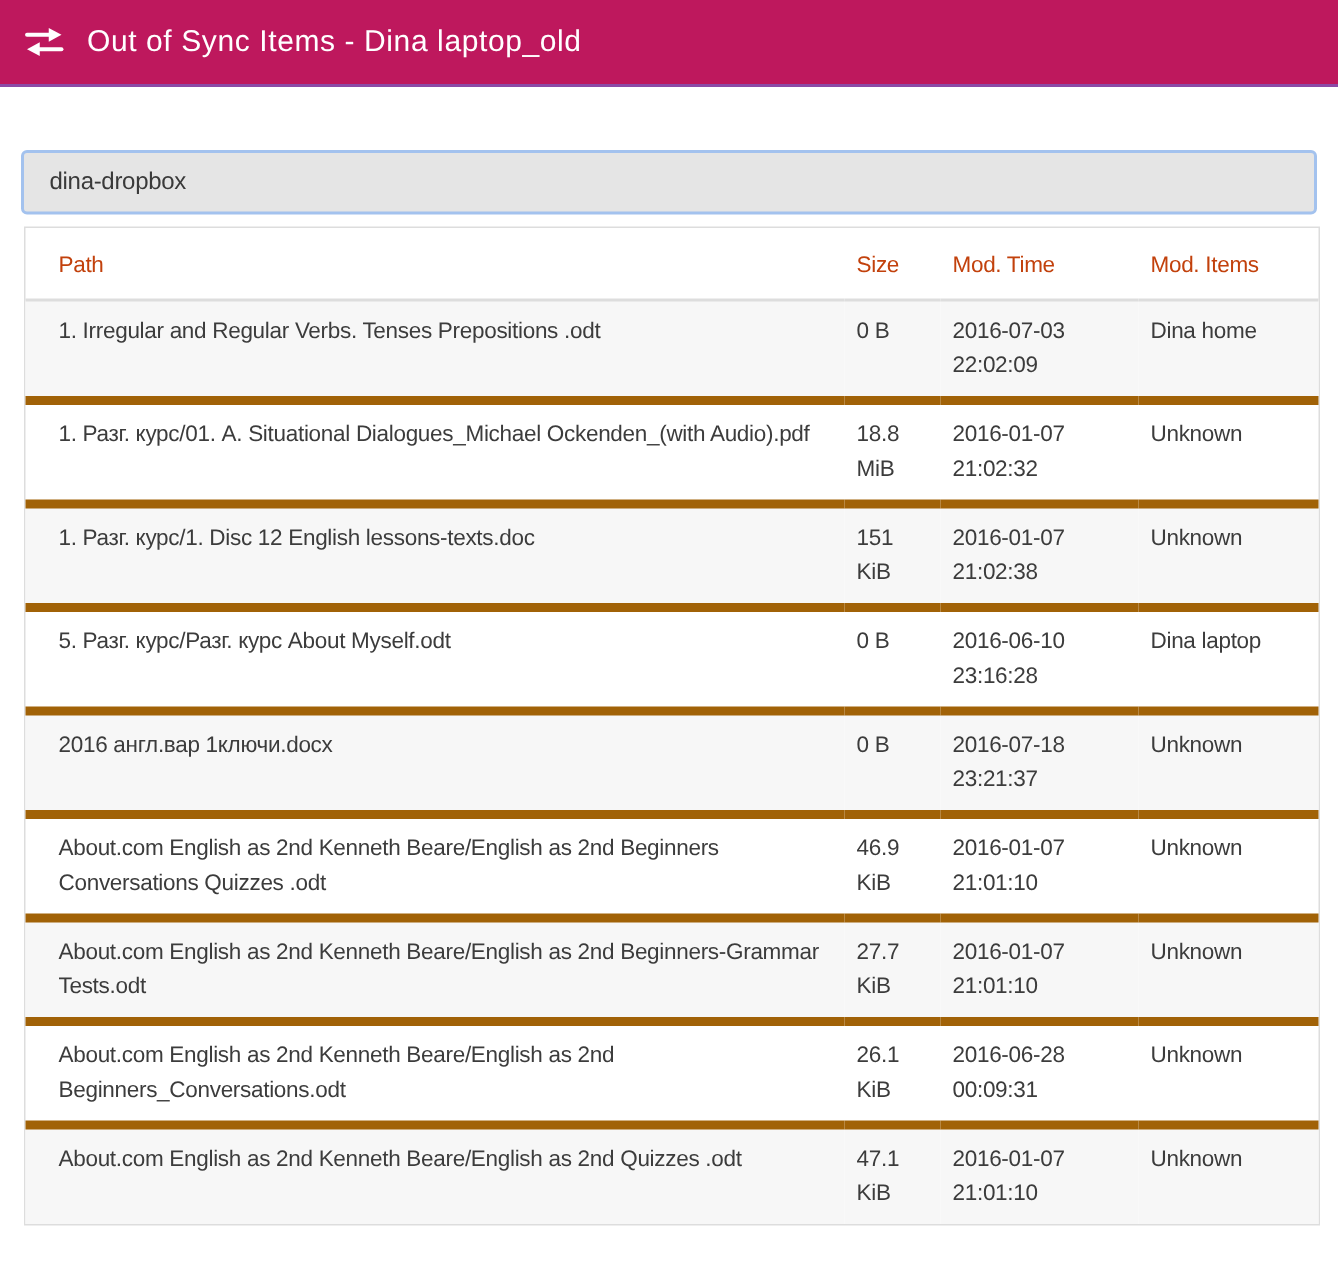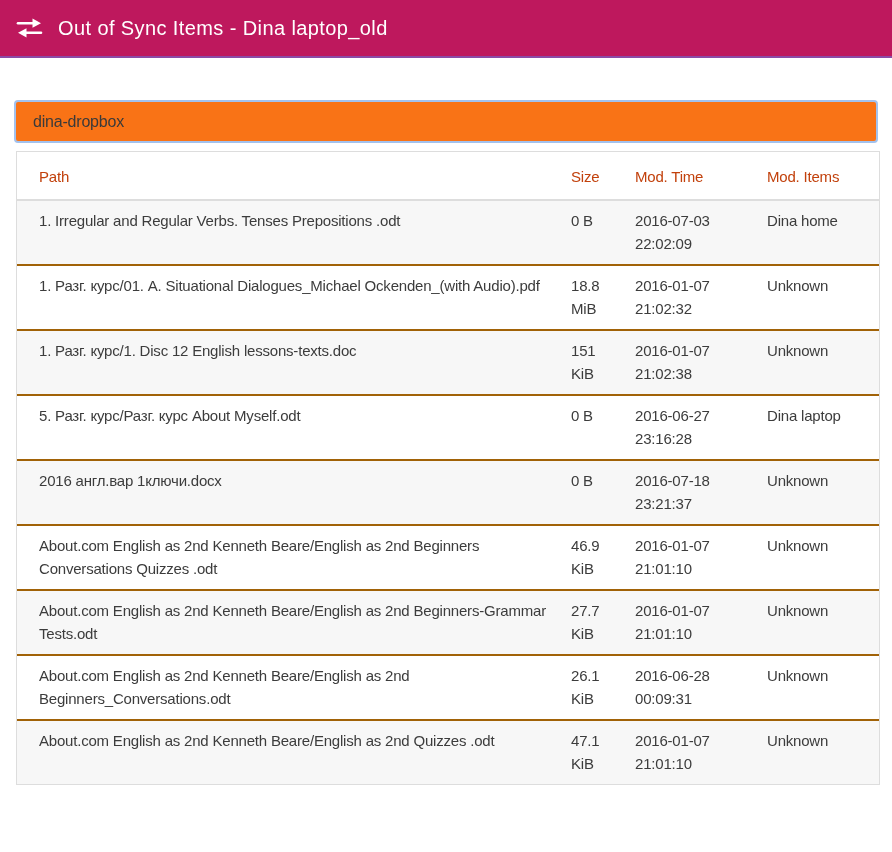--- a/index.html
+++ b/index.html
@@ -23,21 +23,21 @@
   .app-title {
     font-size: 20px;
     font-weight: 400;
     letter-spacing: 0.4px;
   }
   .filter-input {
     display: block;
     margin: 42px 14px 8px 14px;
     width: 864px;
     height: 43px;
-    background: #f97316;
+    background: #e5e5e5;
     border: 2px solid #a3c2ee;
     border-radius: 4px;
     padding: 0 17px;
     font-size: 16px;
     color: #3a3a3a;
     outline: none;
     font-family: inherit;
     letter-spacing: -0.2px;
   }
   .table-panel {
@@ -64,21 +64,21 @@
     color: #c2410c;
   }
   th.c-path { padding-left: 22px; }
   td {
     vertical-align: top;
     padding: 9px 8px;
     line-height: 1.5;
     word-wrap: break-word;
   }
   td.c-path { padding-left: 22px; }
-  tbody tr { border-top: 2px solid #a16207; }
+  tbody tr { border-top: 6px solid #a16207; }
   tbody tr:first-child { border-top: none; margin-top: 28px; }
   tbody tr:nth-child(odd) { background: #f7f7f7; }
 </style>
 </head>
 <body>
 
 <header class="app-header">
   <span class="sync-icon">
     <svg width="27" height="22" viewBox="0 0 27 22" aria-hidden="true">
       <path d="M2 6.2 H17" stroke="#ffffff" stroke-width="2.6" stroke-linecap="round" fill="none"></path>
@@ -123,21 +123,21 @@
   </tr>
         <tr>
     <td class="c-path">1. Разг. курс/1. Disc 12 English lessons-texts.doc</td>
     <td class="c-size">151 KiB</td>
     <td class="c-time">2016-01-07 21:02:38</td>
     <td class="c-device">Unknown</td>
   </tr>
         <tr>
     <td class="c-path">5. Разг. курс/Разг. курс About Myself.odt</td>
     <td class="c-size">0 B</td>
-    <td class="c-time">2016-06-27 23:16:28</td>
+    <td class="c-time">2016-06-10 23:16:28</td>
     <td class="c-device">Dina laptop</td>
   </tr>
         <tr>
     <td class="c-path">2016 англ.вар 1ключи.docx</td>
     <td class="c-size">0 B</td>
     <td class="c-time">2016-07-18 23:21:37</td>
     <td class="c-device">Unknown</td>
   </tr>
         <tr>
     <td class="c-path">About.com English as 2nd Kenneth Beare/English as 2nd Beginners Conversations Quizzes .odt</td>

